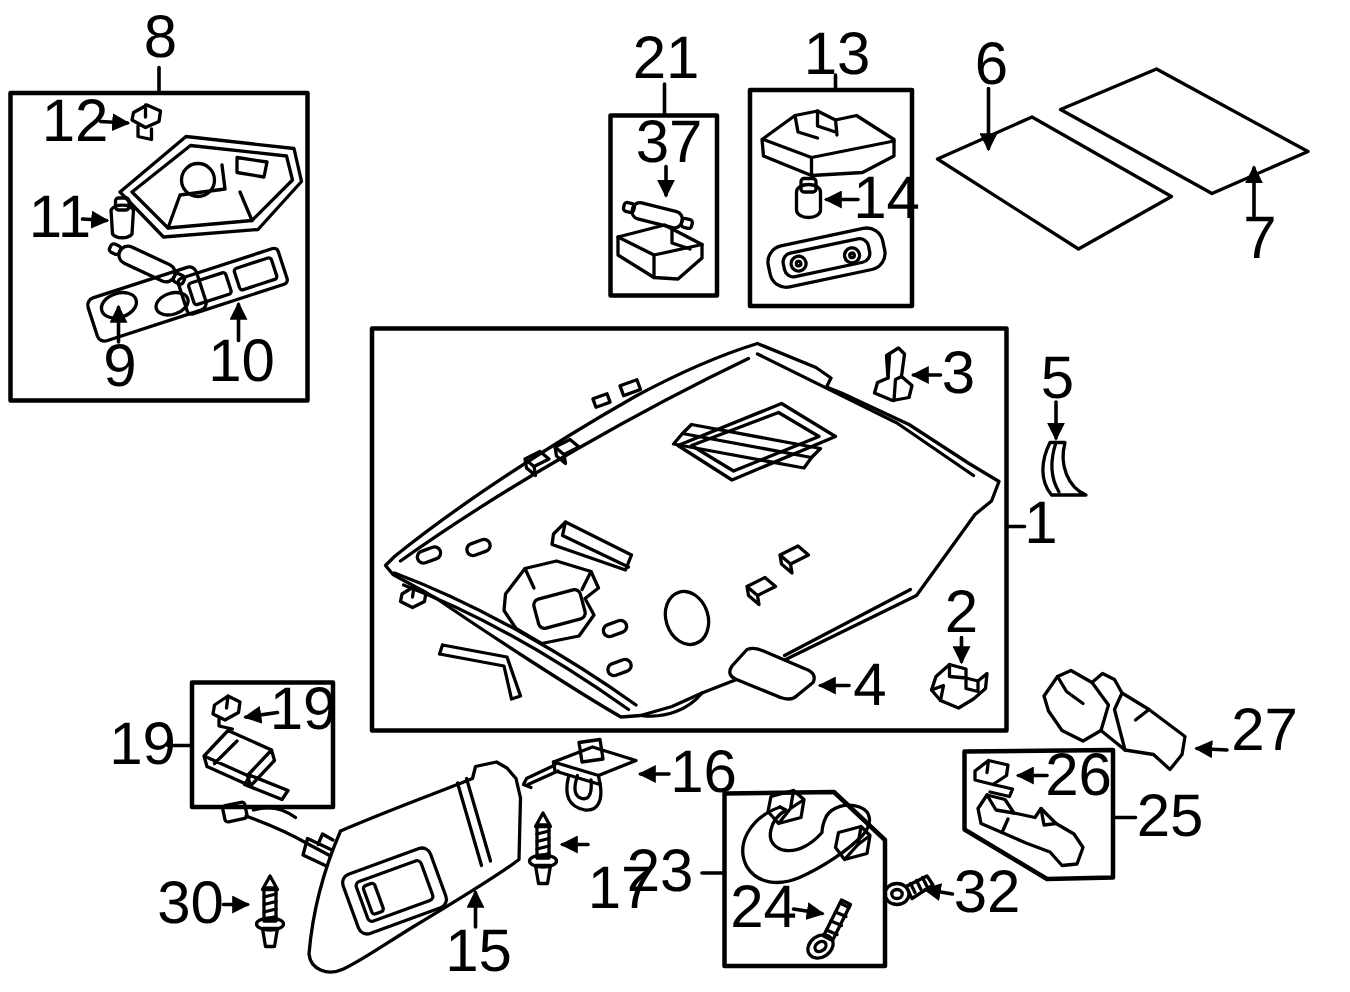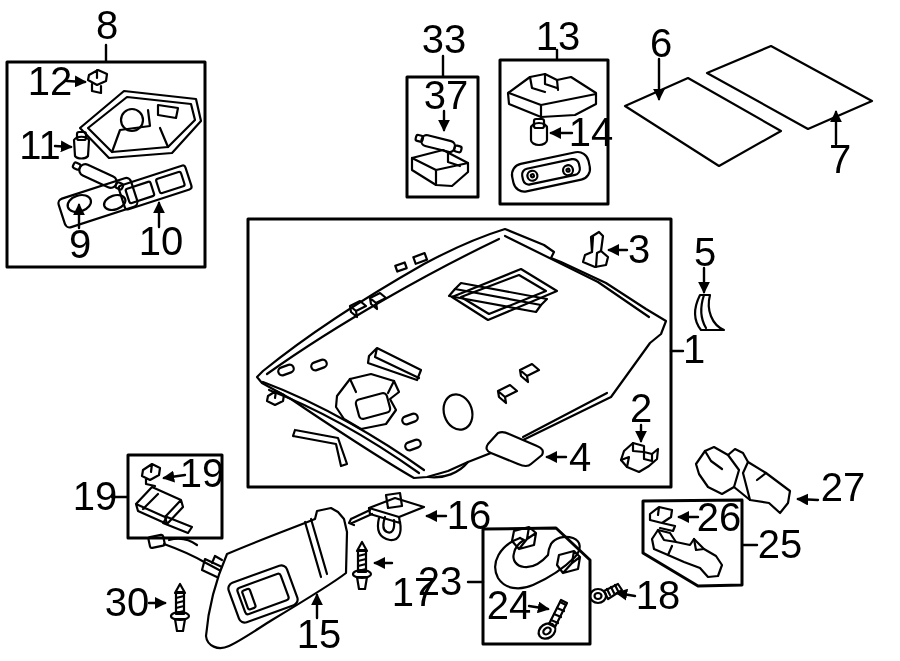--- a/index.html
+++ b/index.html
@@ -260,22 +260,22 @@
 <div class="num" style="left:40px;top:145px">11</div>
 <div class="num" style="left:50px;top:81px">12</div>
 <div class="num" style="left:558px;top:36px">13</div>
 <div class="num" style="left:591px;top:132px">14</div>
 <div class="num" style="left:319px;top:634px">15</div>
 <div class="num" style="left:469px;top:515px">16</div>
 <div class="num" style="left:414px;top:592px">17</div>
 <div class="num" style="left:95px;top:496px">19</div>
 <div class="num" style="left:202px;top:473px">19</div>
 <div class="num" style="left:127px;top:602px">30</div>
-<div class="num" style="left:444px;top:39px">33</div>
+<div class="num" style="left:444px;top:39px">21</div>
 <div class="num" style="left:446px;top:95px">37</div>
 <div class="num" style="left:440px;top:581px">23</div>
 <div class="num" style="left:509px;top:605px">24</div>
 <div class="num" style="left:780px;top:544px">25</div>
 <div class="num" style="left:719px;top:517px">26</div>
 <div class="num" style="left:843px;top:487px">27</div>
-<div class="num" style="left:658px;top:595px">18</div>
+<div class="num" style="left:658px;top:595px">32</div>
 
 </div>
 
 </body></html>

